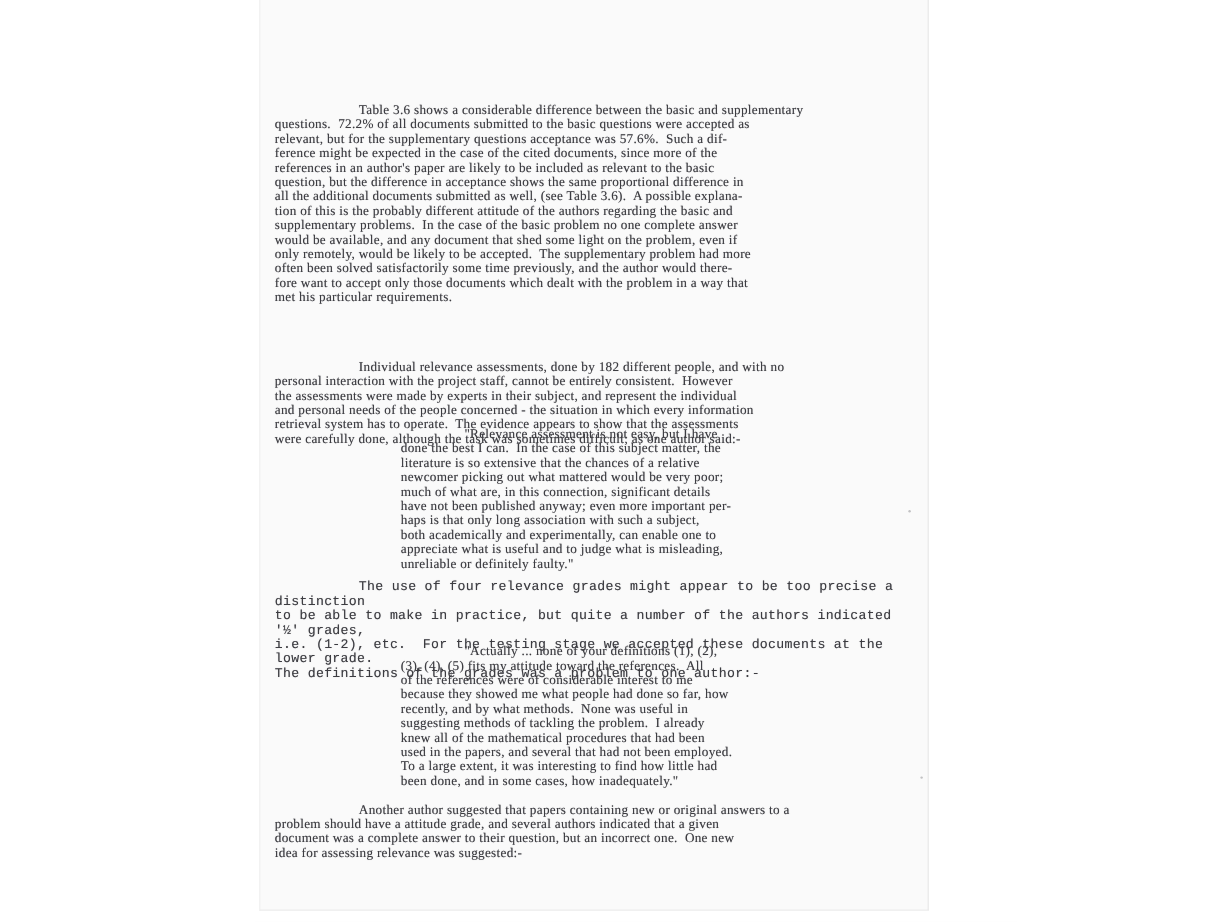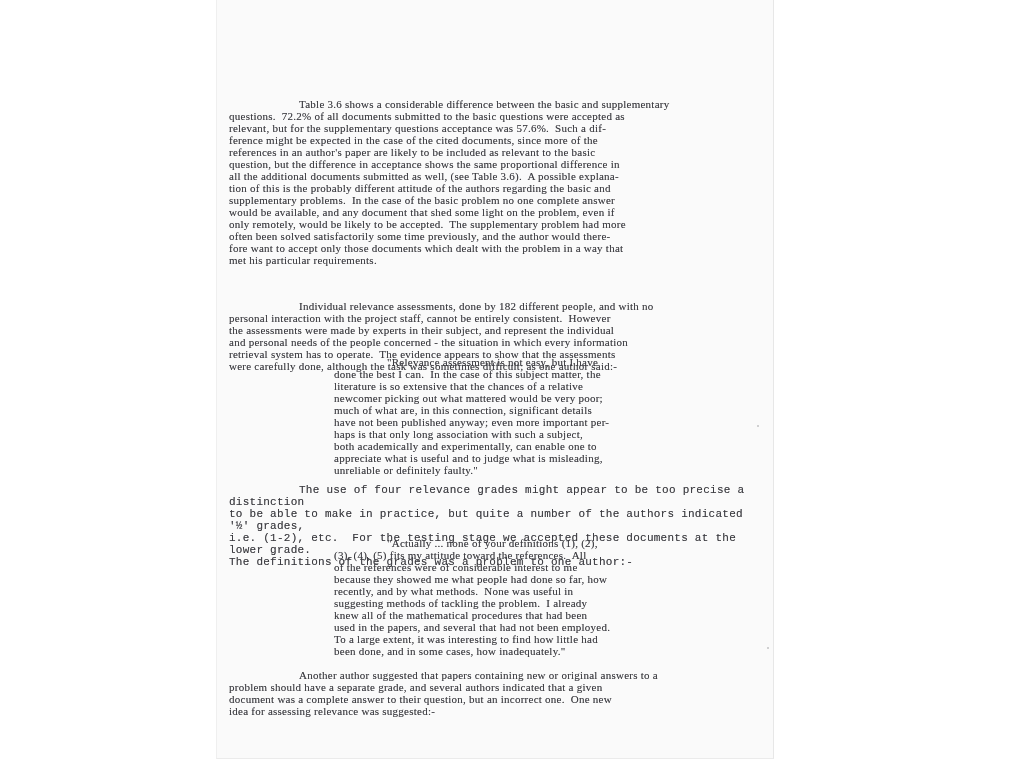--- a/index.html
+++ b/index.html
@@ -50,21 +50,21 @@
   .para {
     left: 12px;
     width: 540px;
     text-indent: 70px;
   }
   .quote {
     left: 117px;
     width: 330px;
     text-indent: 53px;
   }
-  .pos-p1 { top: 98px; }
+  .pos-p1 { top: 86px; }
   .pos-p2 { top: 272px; margin-top: 28px; }
   .pos-q1 { top: 356px; }
   .pos-p3 { top: 484px; font-family: Liberation Mono, monospace; }
   .pos-q2 { top: 537px; }
   .pos-p4 { top: 669px; }
   .speck {
     position: absolute;
     width: 2px;
     height: 2px;
     border-radius: 50%;
@@ -120,21 +120,21 @@
 of the references were of considerable interest to me
 because they showed me what people had done so far, how
 recently, and by what methods.  None was useful in
 suggesting methods of tackling the problem.  I already
 knew all of the mathematical procedures that had been
 used in the papers, and several that had not been employed.
 To a large extent, it was interesting to find how little had
 been done, and in some cases, how inadequately."</div>
 
     <div class="block para pos-p4">Another author suggested that papers containing new or original answers to a
-problem should have a separate grade, and several authors indicated that a given
+problem should have a attitude grade, and several authors indicated that a given
 document was a complete answer to their question, but an incorrect one.  One new
 idea for assessing relevance was suggested:-</div>
 
     <div class="speck" style="left:540px; top:425px;"></div>
     <div class="speck" style="left:550px; top:647px;"></div>
     <div class="speck" style="left:76px; top:163px; opacity:0.5;"></div>
   </div>
 </div>
 
 </body></html>

